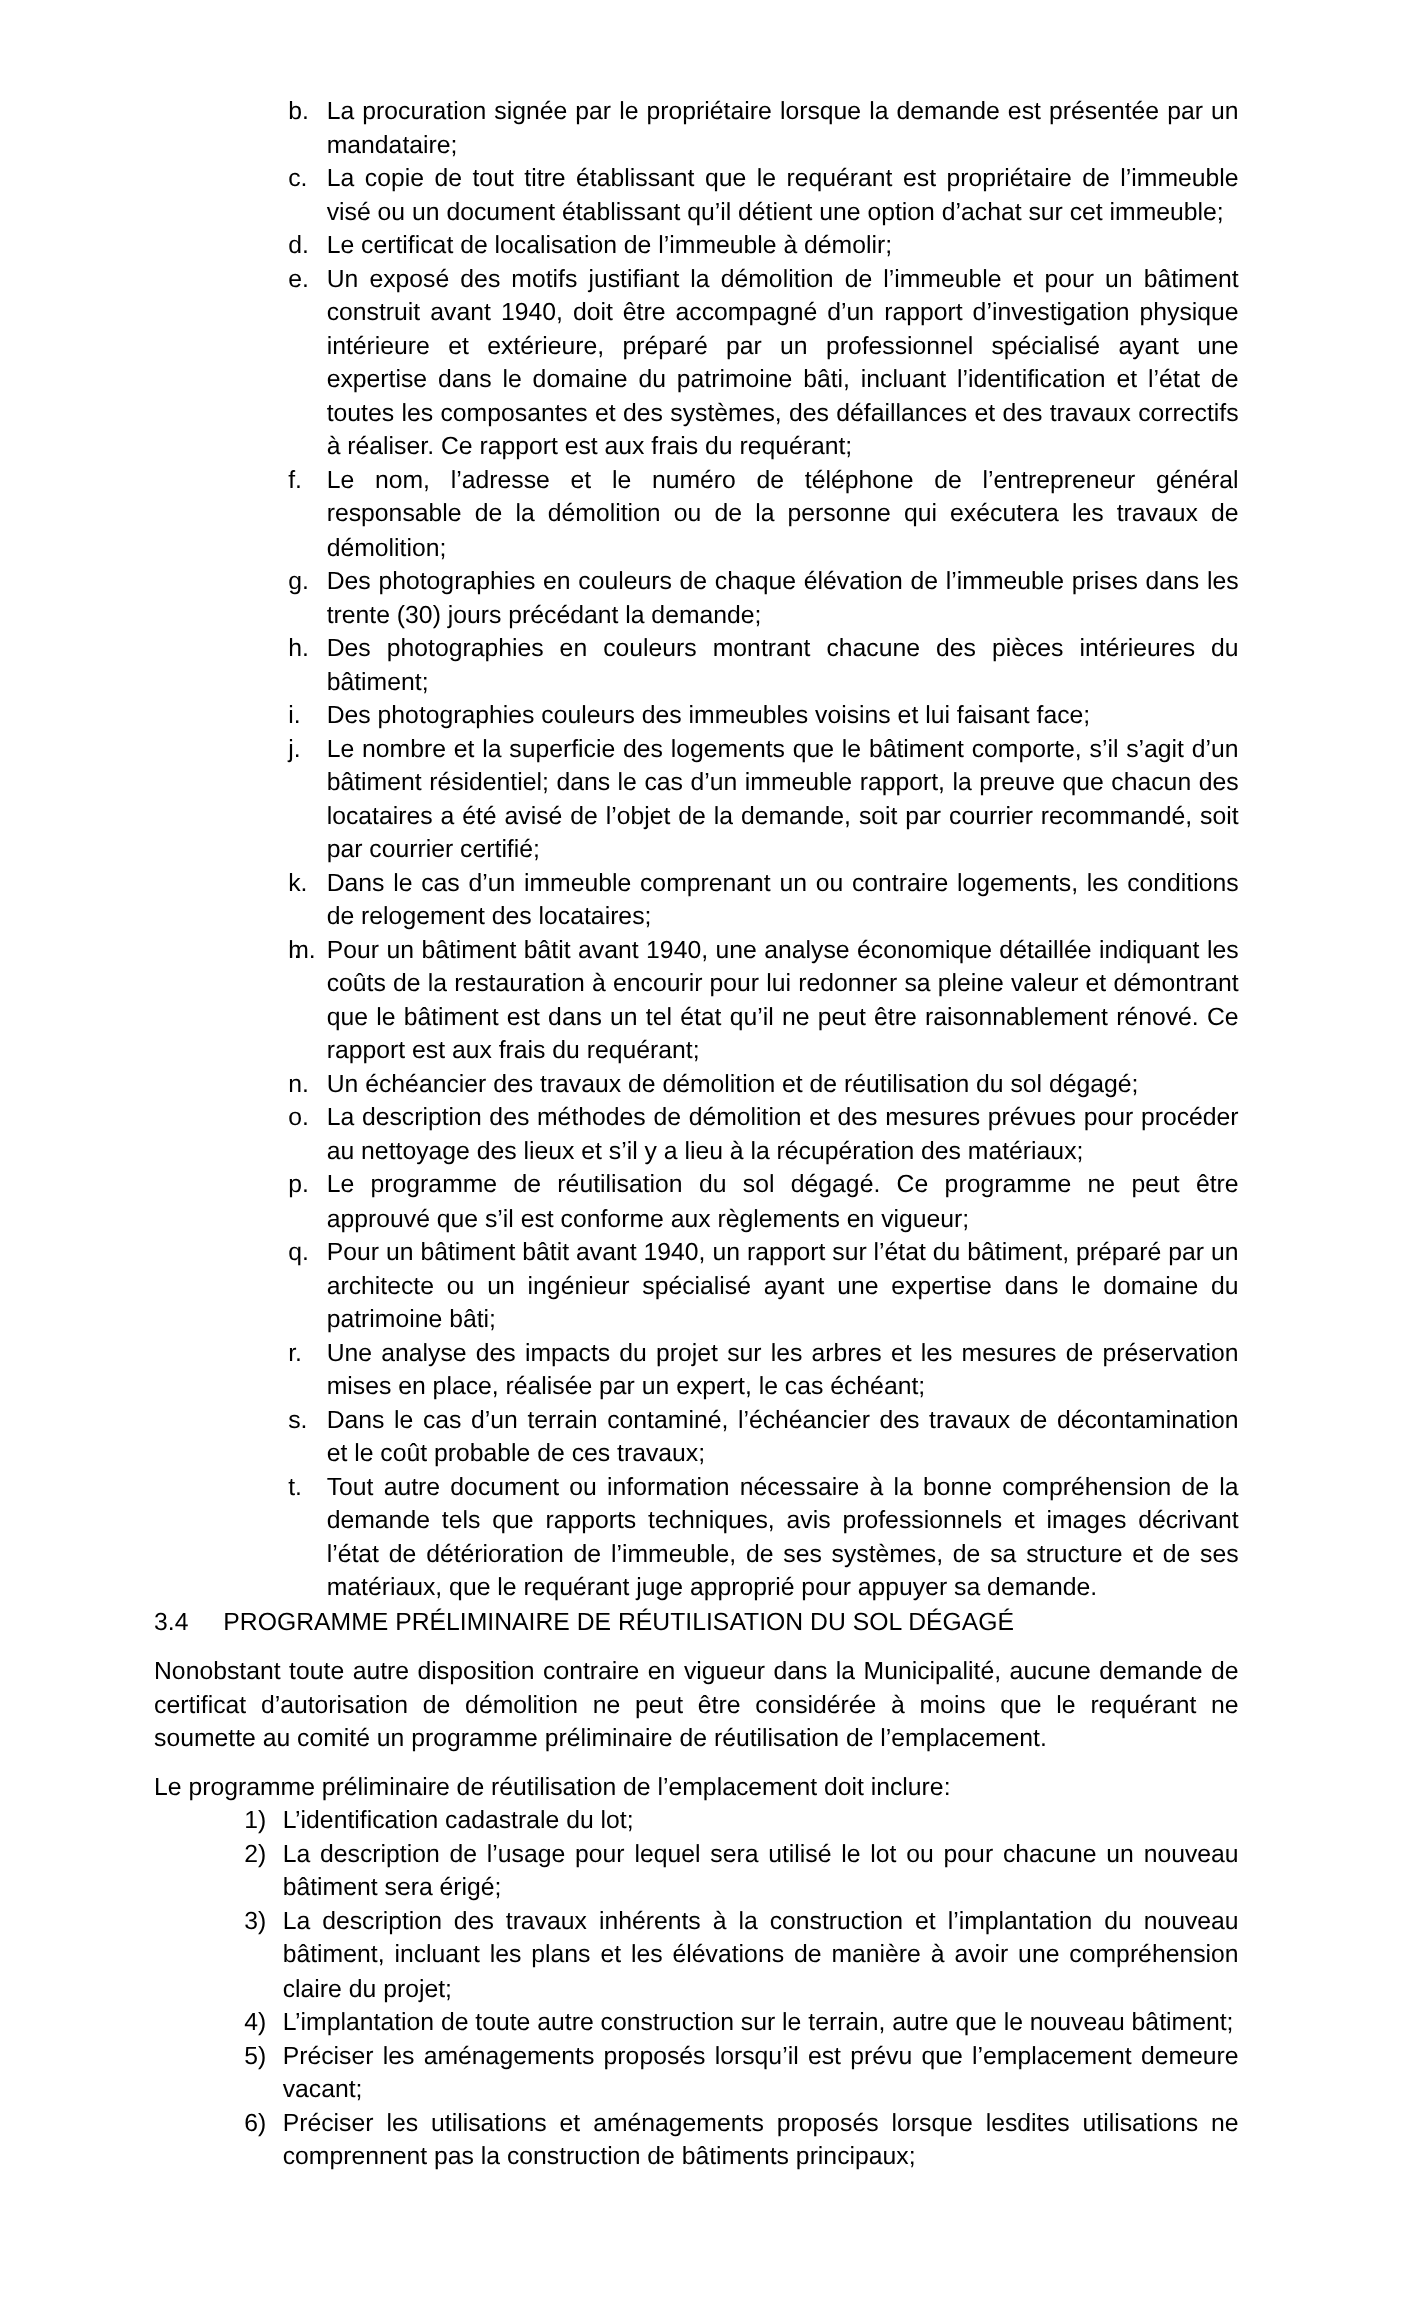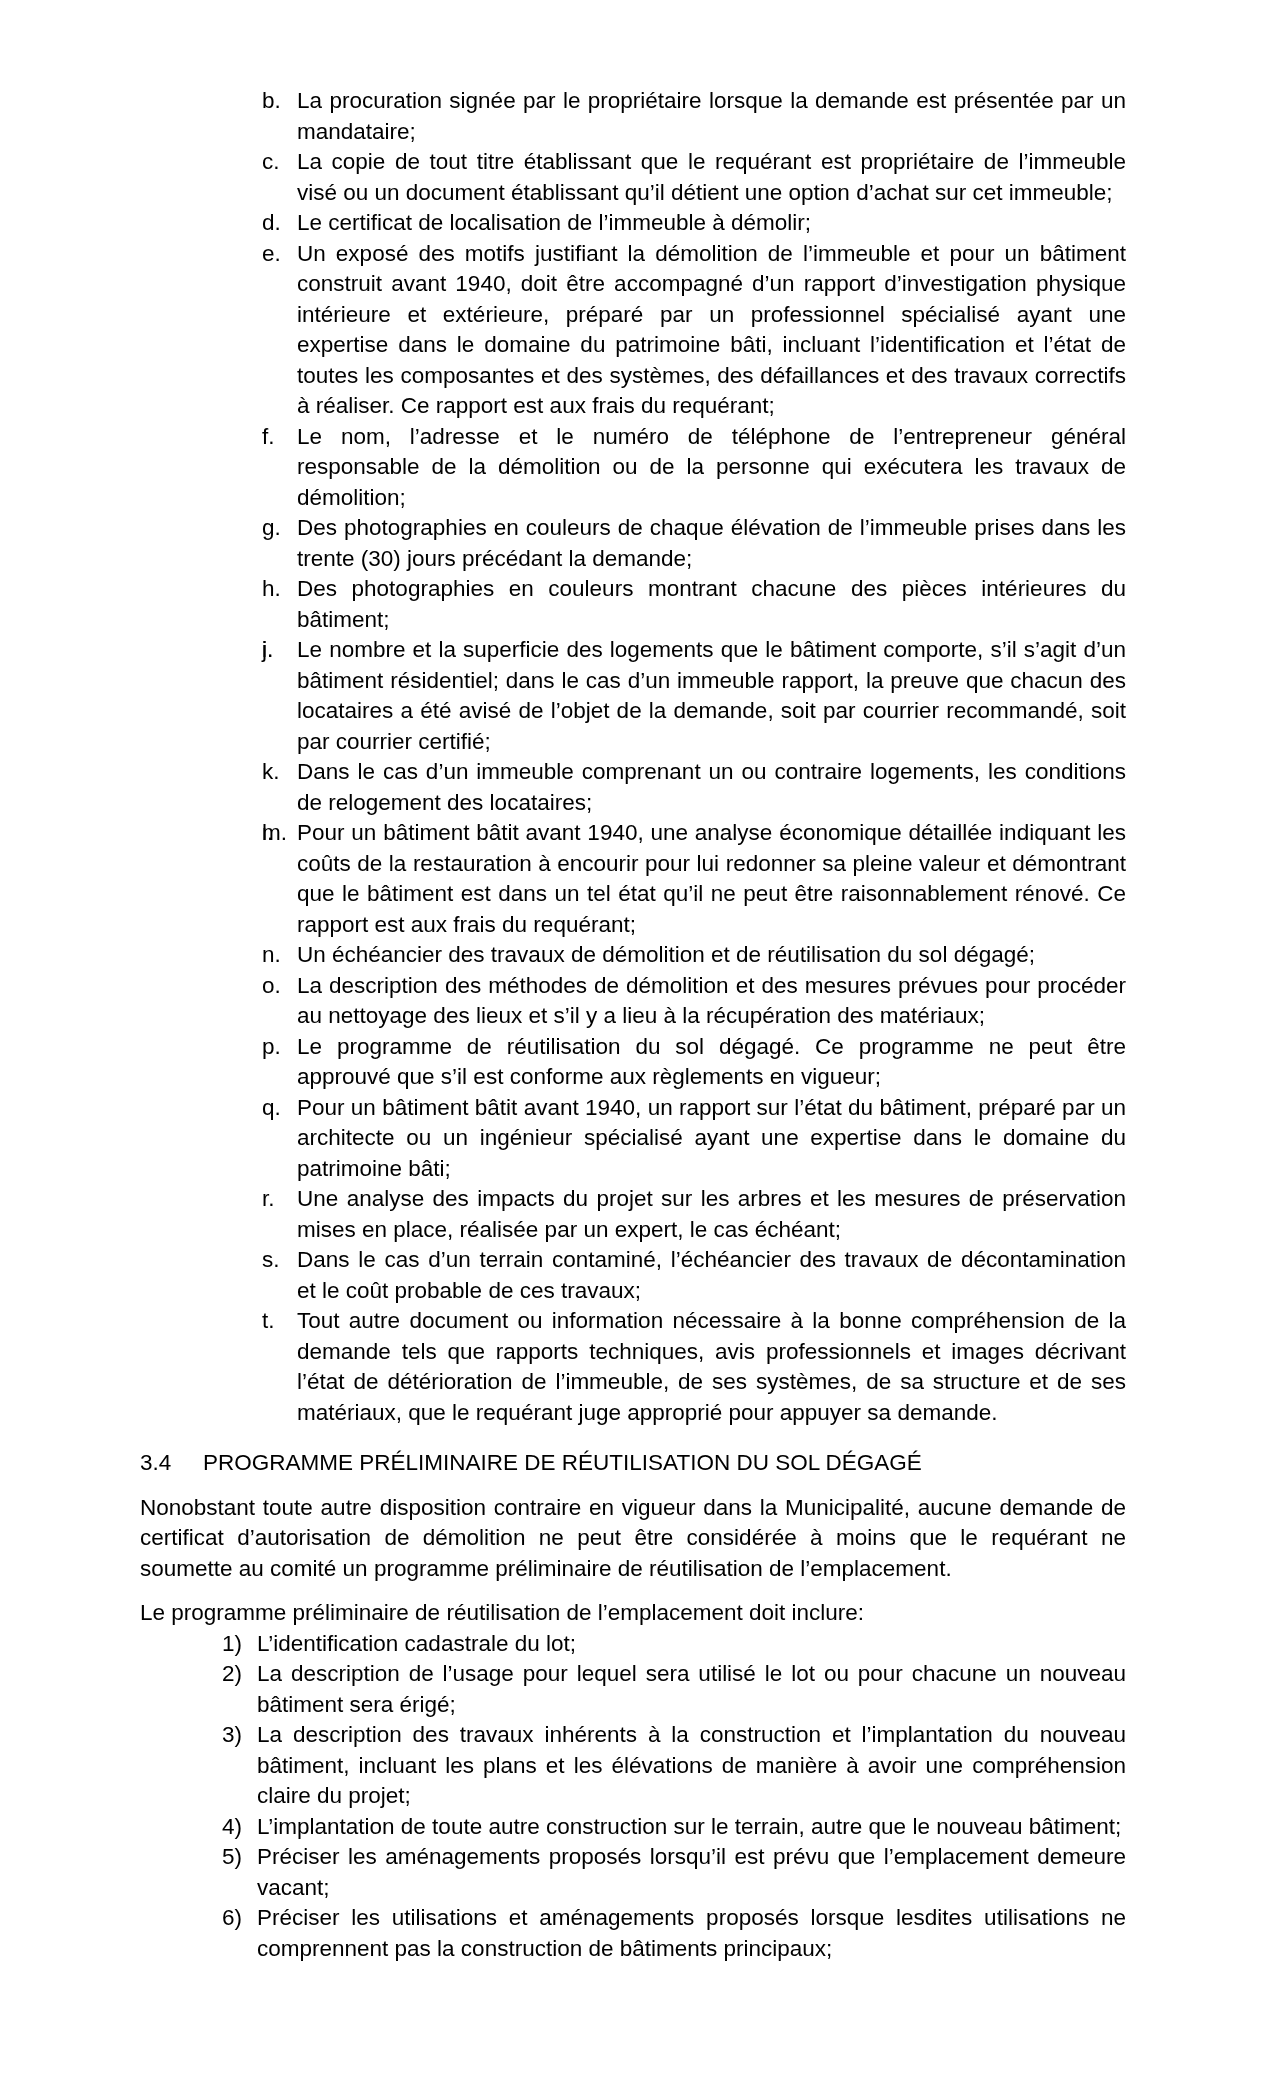--- a/index.html
+++ b/index.html
@@ -43,21 +43,21 @@
     text-align: justify;
   }
   .num-item .marker {
     position: absolute;
     left: 82px;
     top: 0;
     width: 35px;
     text-align: left;
   }
   .section-heading {
-    margin-top: 20px;
+    margin-top: 1px;
     white-space: nowrap;
   }
   .section-heading .h-num {
     display: inline-block;
     width: 63px;
   }
   .para {
     text-align: justify;
     margin-top: 14px;
   }
@@ -68,21 +68,21 @@
 <div class="page">
   <div class="content">
 
     <div class="alpha-item"><span class="marker">b.</span><span>La procuration signée par le propriétaire lorsque la demande est présentée par un mandataire;</span></div>
     <div class="alpha-item"><span class="marker">c.</span><span>La copie de tout titre établissant que le requérant est propriétaire de l’immeuble visé ou un document établissant qu’il détient une option d’achat sur cet immeuble;</span></div>
     <div class="alpha-item"><span class="marker">d.</span><span>Le certificat de localisation de l’immeuble à démolir;</span></div>
     <div class="alpha-item"><span class="marker">e.</span><span>Un exposé des motifs justifiant la démolition de l’immeuble et pour un bâtiment construit avant 1940, doit être accompagné d’un rapport d’investigation physique intérieure et extérieure, préparé par un professionnel spécialisé ayant une expertise dans le domaine du patrimoine bâti, incluant l’identification et l’état de toutes les composantes et des systèmes, des défaillances et des travaux correctifs à réaliser.  Ce rapport est aux frais du requérant;</span></div>
     <div class="alpha-item"><span class="marker">f.</span><span>Le nom, l’adresse et le numéro de téléphone de l’entrepreneur général responsable de la démolition ou de la personne qui exécutera les travaux de démolition;</span></div>
     <div class="alpha-item"><span class="marker">g.</span><span>Des photographies en couleurs de chaque élévation de l’immeuble prises dans les trente (30) jours précédant la demande;</span></div>
     <div class="alpha-item"><span class="marker">h.</span><span>Des photographies en couleurs montrant chacune des pièces intérieures du bâtiment;</span></div>
-    <div class="alpha-item"><span class="marker">i.</span></div>
+    <div class="alpha-item"><span class="marker">i.</span><span>Des photographies couleurs des immeubles voisins et lui faisant face;</span></div>
     <div class="alpha-item"><span class="marker">j.</span><span>Le nombre et la superficie des logements que le bâtiment comporte, s’il s’agit d’un bâtiment résidentiel; dans le cas d’un immeuble rapport, la preuve que chacun des locataires a été avisé de l’objet de la demande, soit par courrier recommandé, soit par courrier certifié;</span></div>
     <div class="alpha-item"><span class="marker">k.</span><span>Dans le cas d’un immeuble comprenant un ou contraire logements, les conditions de relogement des locataires;</span></div>
     <div class="alpha-item"><span class="marker">l.</span></div>
     <div class="alpha-item"><span class="marker">m.</span><span>Pour un bâtiment bâtit avant 1940, une analyse économique détaillée indiquant les coûts de la restauration à encourir pour lui redonner sa pleine valeur et démontrant que le bâtiment est dans un tel état qu’il ne peut être raisonnablement rénové.  Ce rapport est aux frais du requérant;</span></div>
     <div class="alpha-item"><span class="marker">n.</span><span>Un échéancier des travaux de démolition et de réutilisation du sol dégagé;</span></div>
     <div class="alpha-item"><span class="marker">o.</span><span>La description des méthodes de démolition et des mesures prévues pour procéder au nettoyage des lieux et s’il y a lieu à la récupération des matériaux;</span></div>
     <div class="alpha-item"><span class="marker">p.</span><span>Le programme de réutilisation du sol dégagé.  Ce programme ne peut être approuvé que s’il est conforme aux règlements en vigueur;</span></div>
     <div class="alpha-item"><span class="marker">q.</span><span>Pour un bâtiment bâtit avant 1940, un rapport sur l’état du bâtiment, préparé par un architecte ou un ingénieur spécialisé ayant une expertise dans le domaine du patrimoine bâti;</span></div>
     <div class="alpha-item"><span class="marker">r.</span><span>Une analyse des impacts du projet sur les arbres et les mesures de préservation mises en place, réalisée par un expert, le cas échéant;</span></div>
     <div class="alpha-item"><span class="marker">s.</span><span>Dans le cas d’un terrain contaminé, l’échéancier des travaux de décontamination et le coût probable de ces travaux;</span></div>

